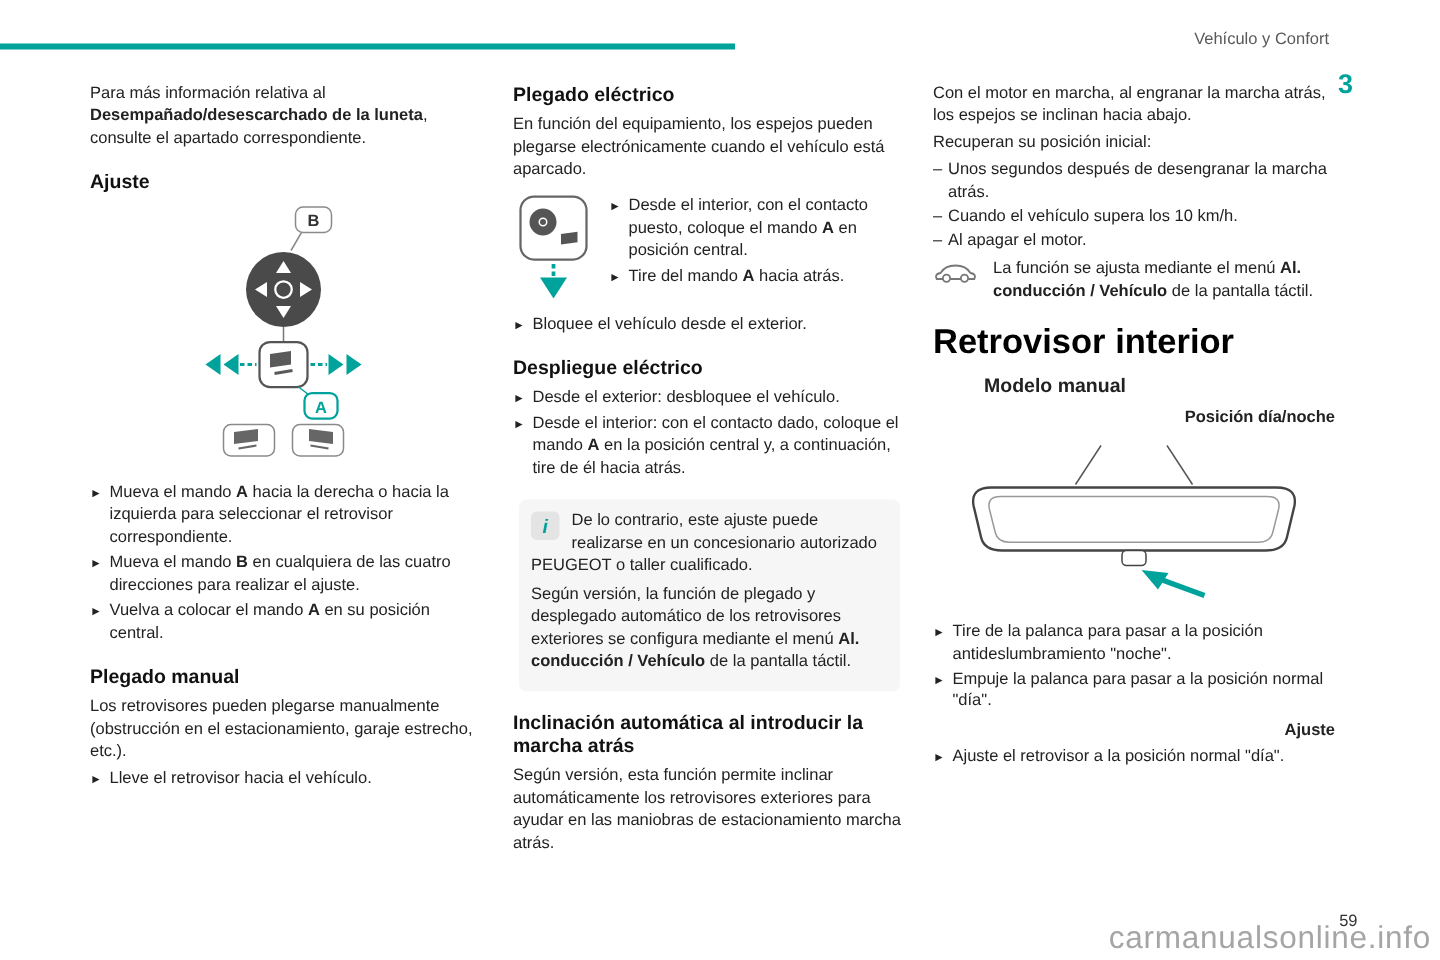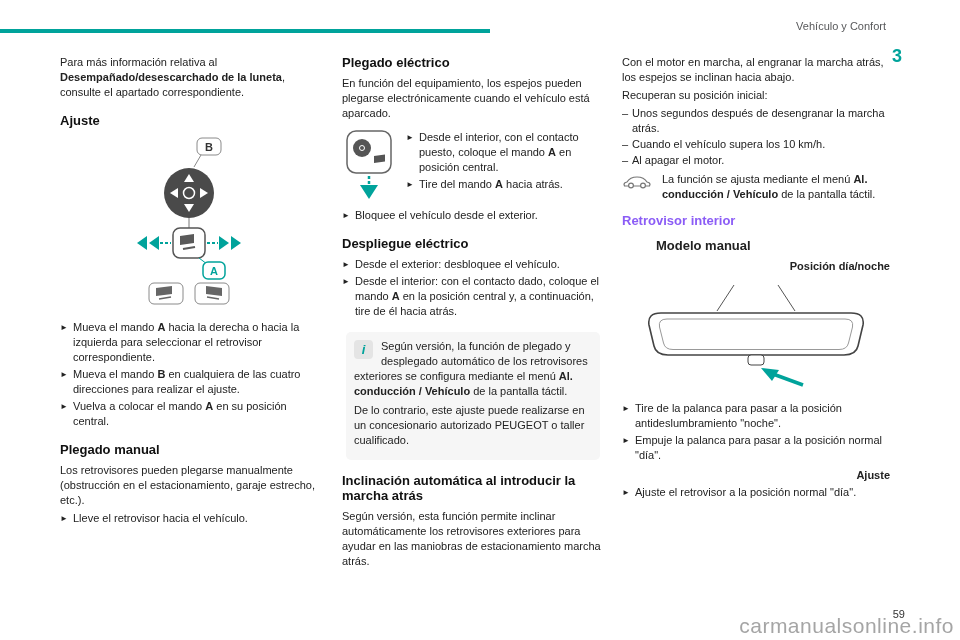--- a/index.html
+++ b/index.html
@@ -13,21 +13,21 @@
   .chapter-num { position:absolute; top:46px; right:58px; font-size:18px; font-weight:bold; color:#00a39b; }
 
   .col { position:absolute; top:55px; font-size:11px; line-height:1.36; }
   .col1 { left:60px;  width:263px; }
   .col2 { left:342px; width:262px; }
   .col3 { left:622px; width:268px; }
 
   .col p { margin:0 0 3px; }
   h3 { font-size:13px; font-weight:bold; color:#111; margin:13px 0 5px; line-height:1.2; }
   h3.first { margin-top:0; }
-  h2.big { font-size:13px; font-weight:bold; color:#8b5cf6; margin:12px 0 7px; line-height:1.15; }
+  h2.big { font-size:23px; font-weight:bold; color:#000000; margin:12px 0 7px; line-height:1.15; }
   .subhead { font-size:13px; font-weight:bold; margin:8px 0 3px;padding-left:34px; }
   .boldline { font-weight:bold; margin:5px 0 1px;text-align:right; }
 
   .bullet { display:flex; margin:2px 0; }
   .bullet .arrow { flex:0 0 13px; font-size:8px; line-height:15px; color:#222; }
   .bullet .bt { flex:1; }
   .dash { display:flex; margin:1px 0; }
   .dash .d { flex:0 0 10px; }
   .dash .bt { flex:1; }
 
@@ -179,22 +179,22 @@
       <span class="arrow">►</span>
       <span class="bt">Desde el exterior: desbloquee el vehículo.</span>
     </div>
     <div class="bullet">
       <span class="arrow">►</span>
       <span class="bt"><span>Desde el interior: con el contacto dado, coloque el mando </span><strong>A</strong><span> en la posición central y, a continuación, tire de él hacia atrás.</span></span>
     </div>
 
     <div class="infobox">
       <span class="info-icon">i</span>
+      <p>De lo contrario, este ajuste puede realizarse en un concesionario autorizado PEUGEOT o taller cualificado.</p>
       <p><span>Según versión, la función de plegado y desplegado automático de los retrovisores exteriores se configura mediante el menú </span><strong>Al. conducción / Vehículo</strong><span> de la pantalla táctil.</span></p>
-      <p>De lo contrario, este ajuste puede realizarse en un concesionario autorizado PEUGEOT o taller cualificado.</p>
     </div>
 
     <h3>Inclinación automática al introducir la marcha atrás</h3>
     <p>Según versión, esta función permite inclinar automáticamente los retrovisores exteriores para ayudar en las maniobras de estacionamiento marcha atrás.</p>
   </div>
 
   <div class="col col3">
     <p>Con el motor en marcha, al engranar la marcha atrás, los espejos se inclinan hacia abajo.</p>
     <p>Recuperan su posición inicial:</p>
 

